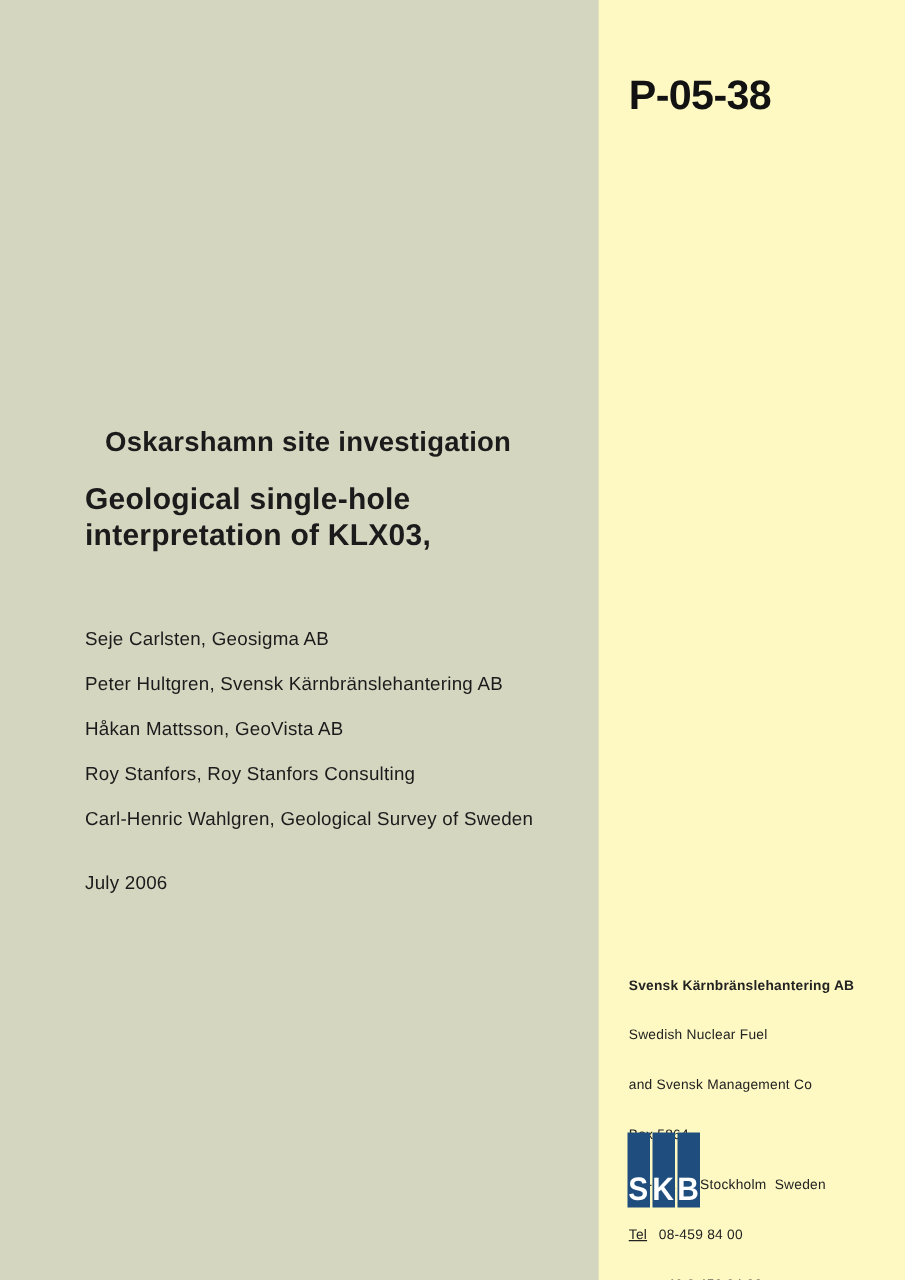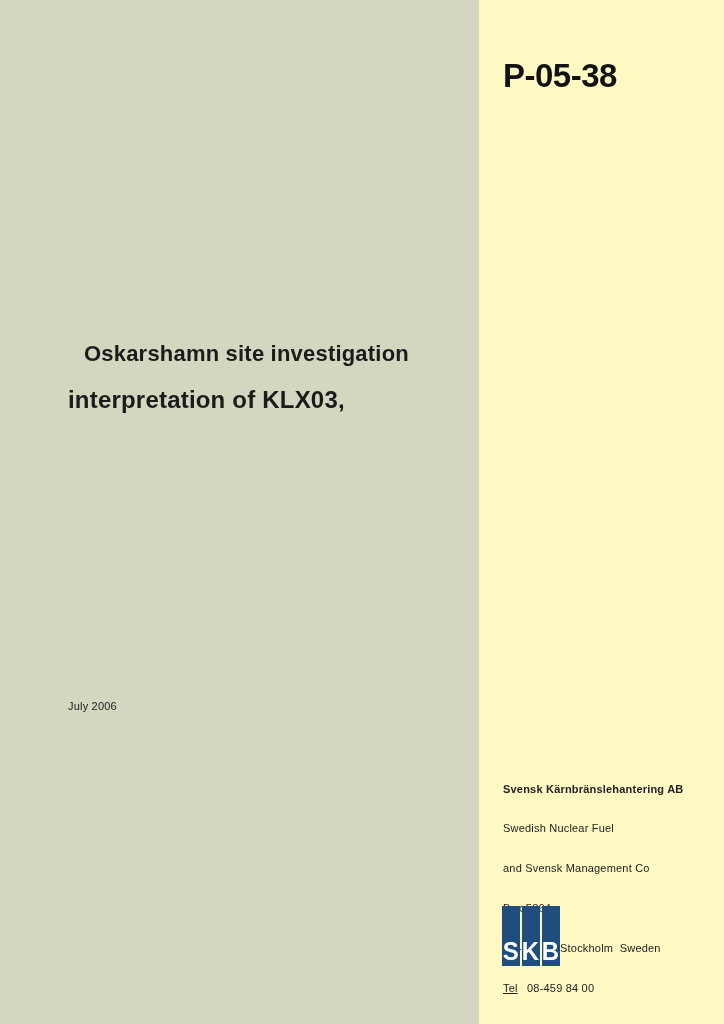--- a/index.html
+++ b/index.html
@@ -47,21 +47,21 @@
   .authors { position: absolute; left: 68px; top: 503px; }
   .author-line {
     font-size: 15px;
     line-height: 17px;
     margin-bottom: 19px;
     letter-spacing: 0.2px;
   }
   .date-line {
     position: absolute;
     left: 68px; top: 698px;
-    font-size: 11px;
+    font-size: 15px;
     line-height: 17px;
     letter-spacing: 0.2px;
   }
   .address-block {
     position: absolute;
     left: 24px; top: 756px;
     font-size: 11px;
     line-height: 13.3px;
     letter-spacing: 0.2px;
     color: #222222;
@@ -91,21 +91,29 @@
     margin-bottom: 2px;
     transform: scaleX(0.92);
   }
 </style>
 </head>
 <body>
 
 <div class="main-content">
   <div class="project-line">Oskarshamn site investigation</div>
   <div class="report-title">
+    <div>Geological single-hole</div>
     <div>interpretation of KLX03,</div>
+  </div>
+  <div class="authors">
+    <div class="author-line">Seje Carlsten, Geosigma AB</div>
+    <div class="author-line">Peter Hultgren, Svensk Kärnbränslehantering AB</div>
+    <div class="author-line">Håkan Mattsson, GeoVista AB</div>
+    <div class="author-line">Roy Stanfors, Roy Stanfors Consulting</div>
+    <div class="author-line">Carl-Henric Wahlgren, Geological Survey of Sweden</div>
   </div>
   <div class="date-line">July 2006</div>
 </div>
 
 <div class="white-column">
   <div class="report-number">P-05-38</div>
 
   <div class="address-block">
     <div class="org-name">Svensk Kärnbränslehantering AB</div>
     <div>Swedish Nuclear Fuel</div>

